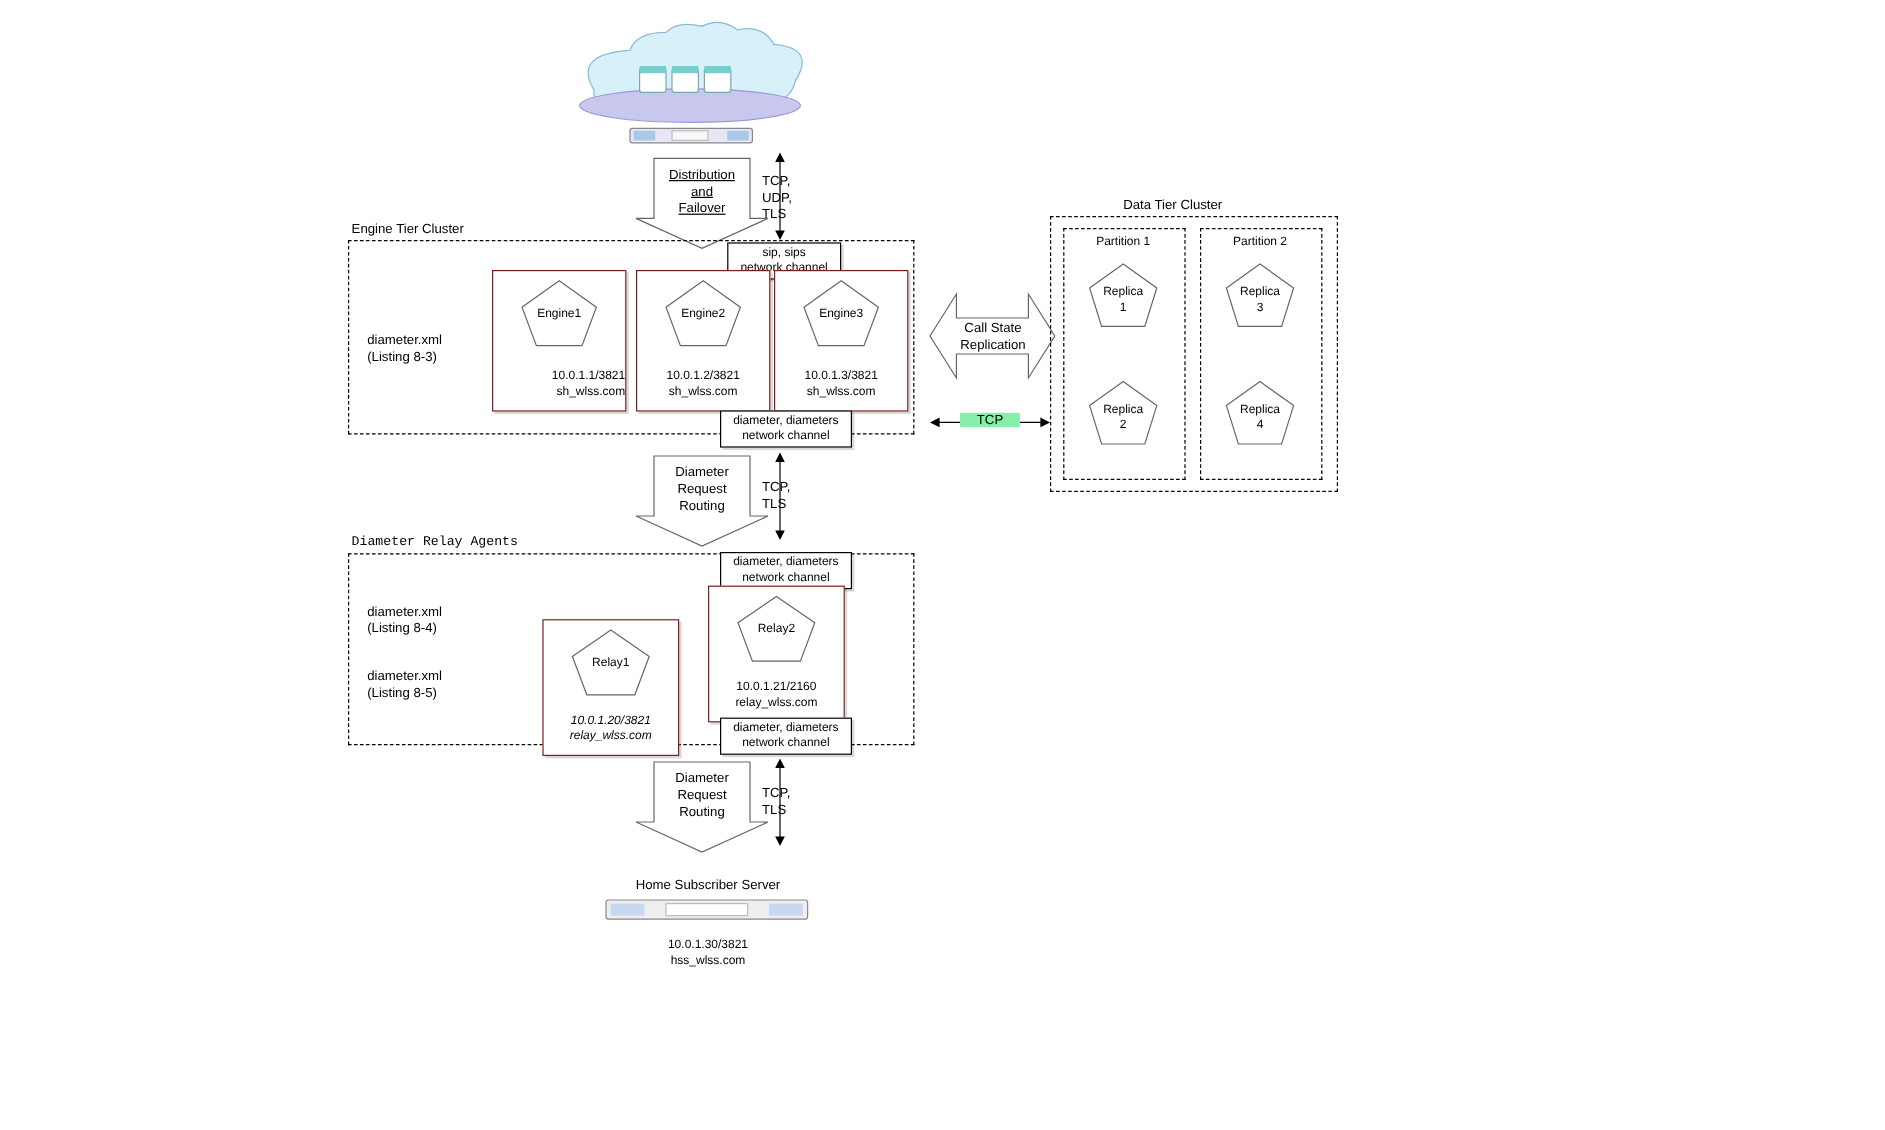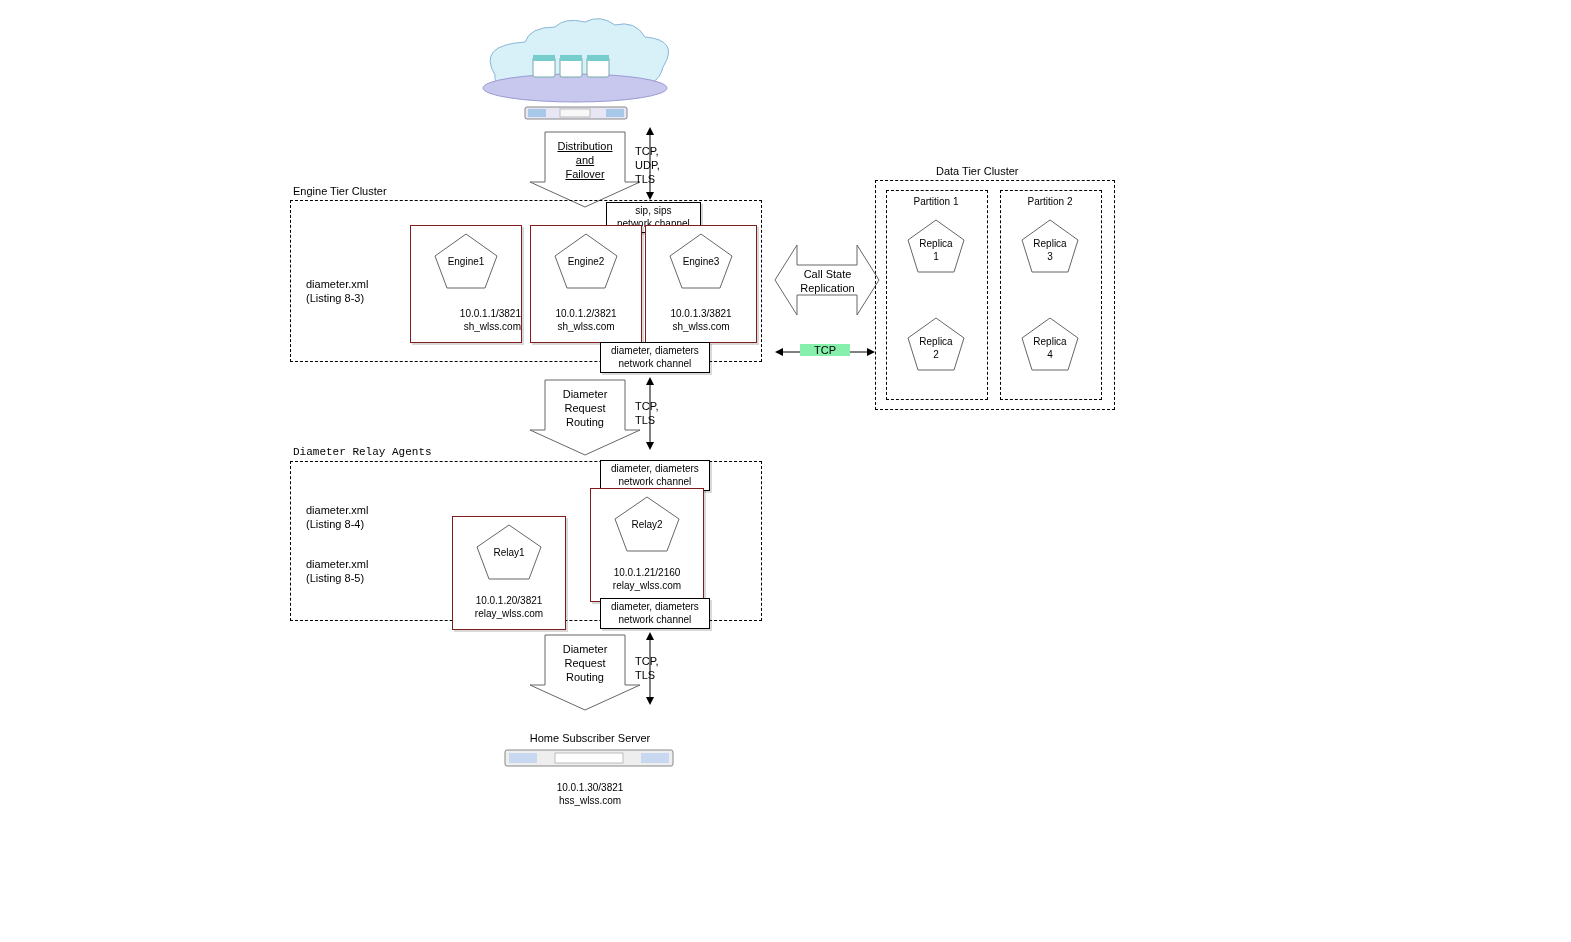--- a/index.html
+++ b/index.html
@@ -143,21 +143,21 @@
   <div class="abs label" style="left:293px;top:446px;font-family:Liberation Mono, monospace;">Diameter Relay Agents</div>
   <div class="abs dashed-box" style="left:290px;top:461px;width:470px;height:158px;"></div>
   <div class="abs channel center txt small shadow" style="left:600px;top:460px;">diameter, diameters
 network channel</div>
 
   <div class="abs solid-box shadow" style="left:452px;top:488px;width:112px;height:112px;margin-top:28px;">
     <svg width="112" height="70">
         <polygon points="56,8 88,30 76,62 36,62 24,30" fill="#fff" stroke="#666"></polygon>
       </svg>
     <div class="pentagon-label small" style="top:30px;">Relay1</div>
-    <div class="abs txt center small" style="left:0;top:78px;width:112px;">10.0.1.20/3821
+    <div class="abs txt center small" style="left:0;top:78px;width:112px;font-style:italic;">10.0.1.20/3821
 relay_wlss.com</div>
   </div>
   <div class="abs solid-box shadow" style="left:590px;top:488px;width:112px;height:112px;">
     <svg width="112" height="70">
         <polygon points="56,8 88,30 76,62 36,62 24,30" fill="#fff" stroke="#666"></polygon>
       </svg>
     <div class="pentagon-label small" style="top:30px;">Relay2</div>
     <div class="abs txt center small" style="left:0;top:78px;width:112px;">10.0.1.21/2160
 relay_wlss.com</div>
   </div>

